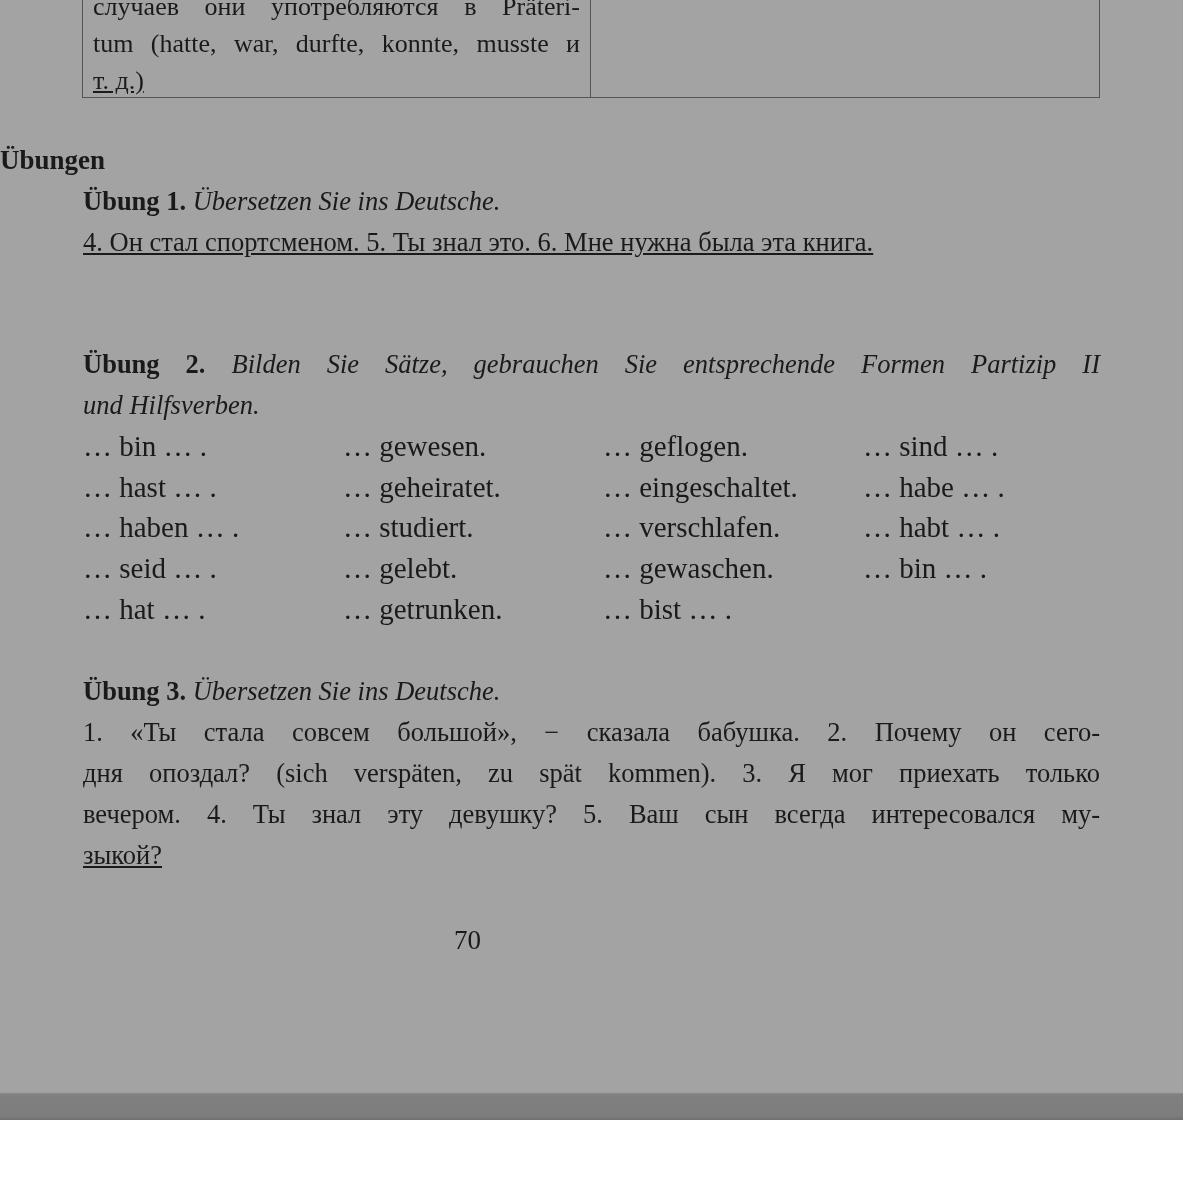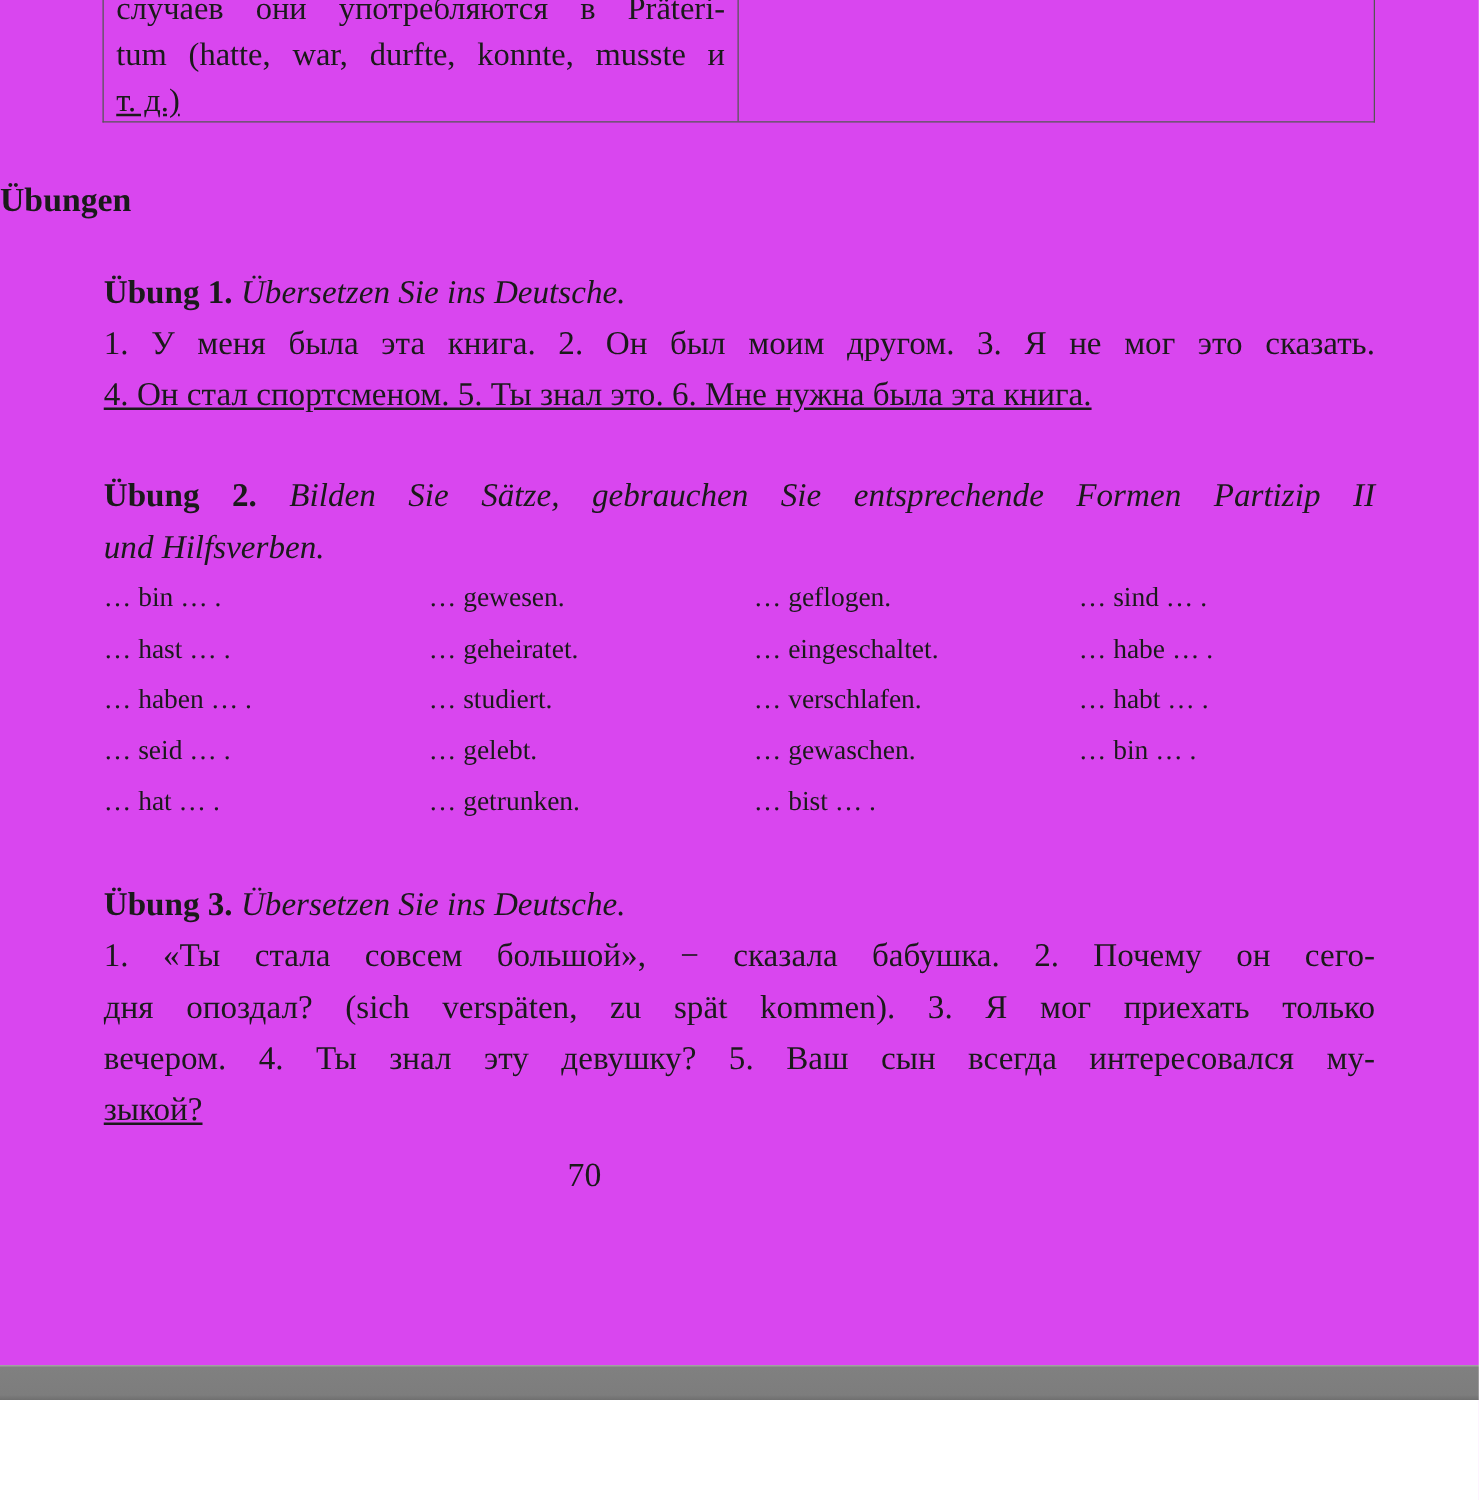--- a/index.html
+++ b/index.html
@@ -13,21 +13,21 @@
       position: relative;
       overflow: hidden;
       font-family: "Liberation Serif", "DejaVu Serif", serif;
       color: #1a1a1a;
     }
     .page {
       position: absolute;
       left: 0; top: 0;
       width: 1183px;
       height: 1092px;
-      background: #d946ef;
+      background: #a3a3a3;
     }
     
     .rule-table {
       position: absolute;
       left: 82px;
       top: -12px;
       width: 1018px;
       height: 110px;
       border: 1.5px solid #555;
       border-top: none;
@@ -67,32 +67,31 @@
       font-weight: bold;
       font-size: 27px;
       line-height: 40px;
     }
     .exercise {
       position: absolute;
       left: 83px;
       width: 1017px;
       font-size: 26.5px;
       line-height: 41px;
-      margin-top: 32px;
     }
     .ex-head b { font-weight: bold; }
     .ex-head i { font-style: italic; }
     #ex1 { top: 181px; }
     #ex2 { top: 344px; }
     #ex3 { top: 671px; }
 
     .grid {
       display: grid;
       grid-template-columns: 260px 260px 260px 237px;
-      font-size: 22px;
+      font-size: 29px;
       line-height: 40.7px;
     }
     .grid span { white-space: nowrap; }
 
     .page-number {
       position: absolute;
       top: 920px;
       left: 0;
       width: 935px;
       text-align: center;
@@ -122,21 +121,20 @@
     <div class="cell-right"></div>
   </div>
 
   <div class="section-title">Übungen</div>
 
   <div class="exercise" id="ex1">
     <div class="ex-head">
       <b>Übung 1.</b>
       <i>Übersetzen Sie ins Deutsche.</i>
     </div>
-    <span class="justify-line">1. У меня была эта книга. 2. Он был моим другом. 3. Я не мог это сказать.</span>
     <span class="line">4. Он стал  спортсменом. 5. Ты знал это. 6. Мне нужна была эта книга.</span>
   </div>
 
   <div class="exercise" id="ex2">
     <div class="ex-head justify-line">
       <b>Übung 2.</b>
       <i>Bilden Sie Sätze, gebrauchen Sie entsprechende Formen Partizip II</i>
     </div>
     <div class="ex-head">
       <i>und Hilfsverben.</i>

